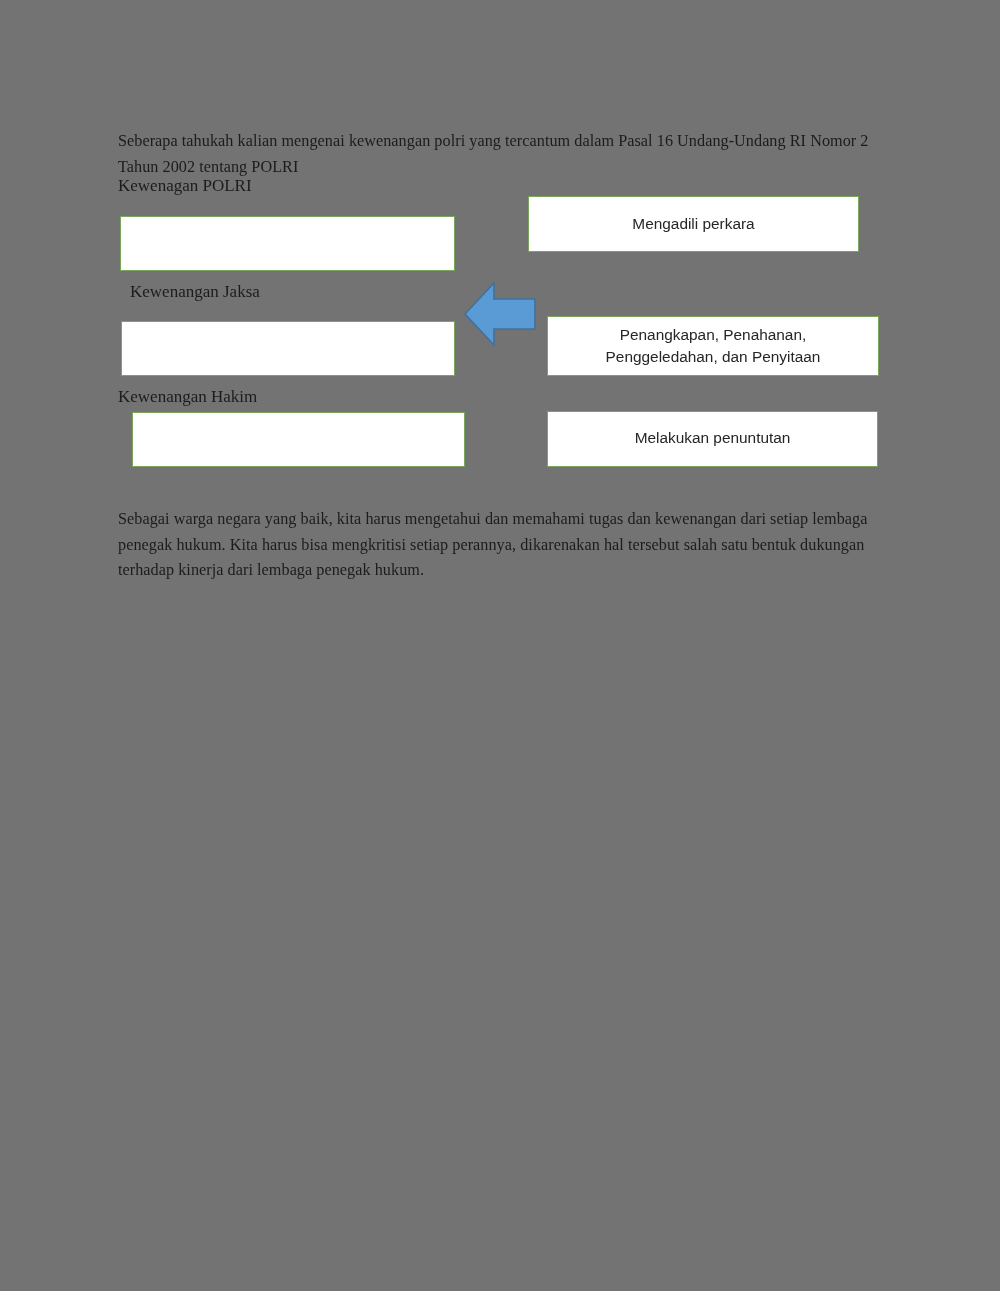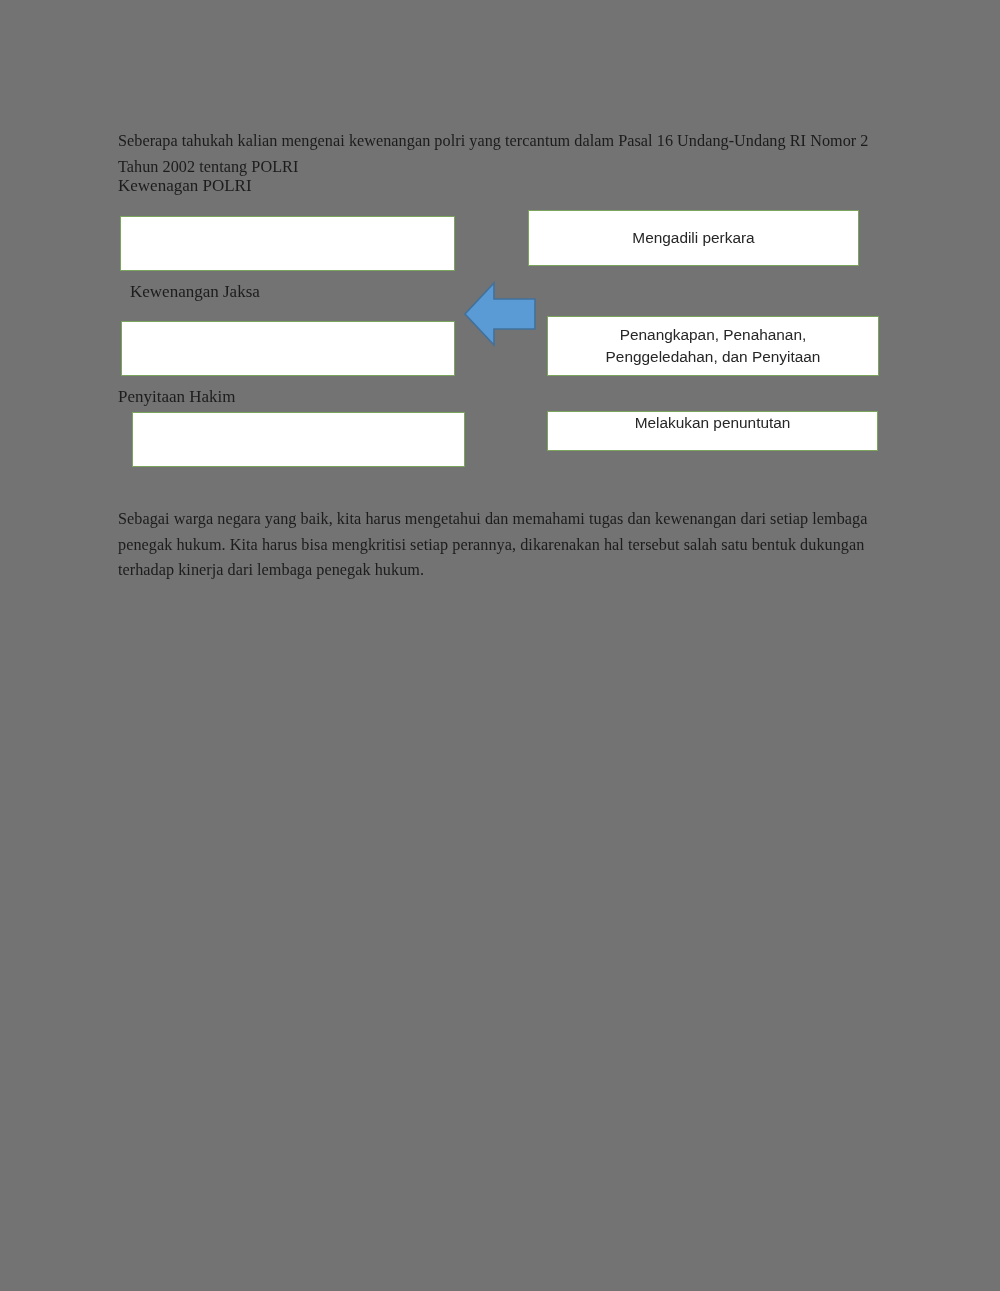--- a/index.html
+++ b/index.html
@@ -76,25 +76,25 @@
     white-space: pre-line;
     padding: 0 10px;
   }
 
   
   #box-answer-polri { left: 120px; top: 216px; width: 335px; height: 55px; }
   #box-answer-jaksa { left: 121px; top: 321px; width: 334px; height: 55px; }
   #box-answer-hakim { left: 132px; top: 412px; width: 333px; height: 55px; }
 
   
-  #box-option-mengadili  { left: 528px; top: 210px; width: 331px; height: 56px;
+  #box-option-mengadili  { left: 528px; top: 196px; width: 331px; height: 56px;
                            align-items: flex-start; padding-top: 16px; }
   #box-option-penangkapan{ left: 547px; top: 316px; width: 332px; height: 60px; }
-  #box-option-penuntutan { left: 547px; top: 411px; width: 331px; height: 40px;
-                           align-items: flex-start; }
+  #box-option-penuntutan { left: 547px; top: 411px; width: 331px; height: 56px;
+                           align-items: flex-start; padding-top: 15px; }
 
   
   #arrow-left {
     position: absolute;
     left: 463px;
     top: 281px;
     width: 74px;
     height: 66px;
   }
 </style>
@@ -110,21 +110,21 @@
   <div class="gbox gbox-answer" id="box-answer-polri">
     <span class="gbox-text"></span>
   </div>
 
   <div class="doc-label" id="label-jaksa">Kewenangan Jaksa</div>
 
   <div class="gbox gbox-answer" id="box-answer-jaksa">
     <span class="gbox-text"></span>
   </div>
 
-  <div class="doc-label" id="label-hakim">Penyitaan Hakim</div>
+  <div class="doc-label" id="label-hakim">Kewenangan Hakim</div>
 
   <div class="gbox gbox-answer" id="box-answer-hakim">
     <span class="gbox-text"></span>
   </div>
 
   <div class="gbox" id="box-option-mengadili">
     <span class="gbox-text">Mengadili perkara</span>
   </div>
 
   <div class="gbox" id="box-option-penangkapan">

